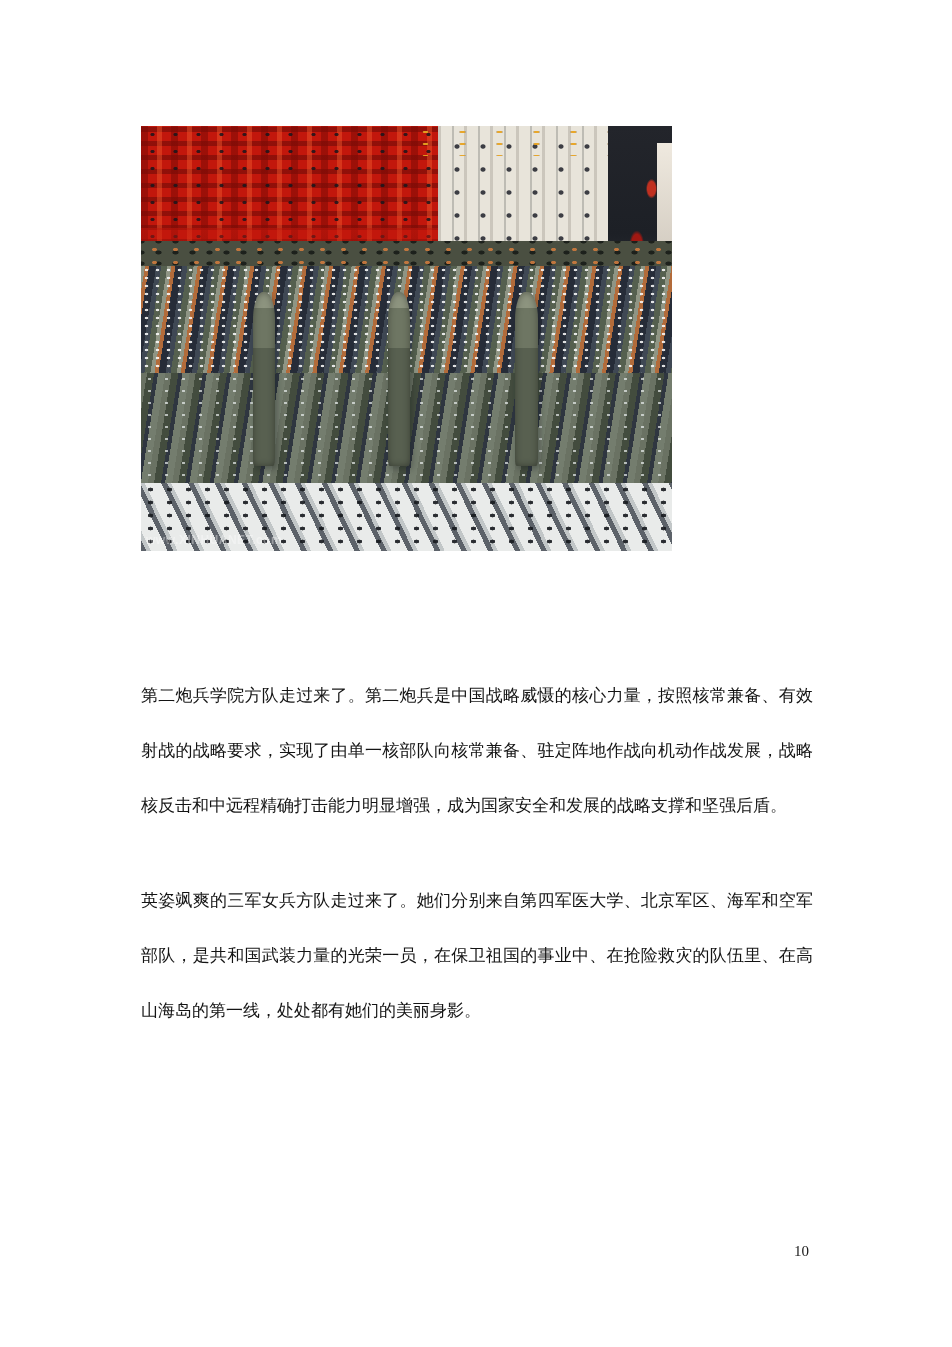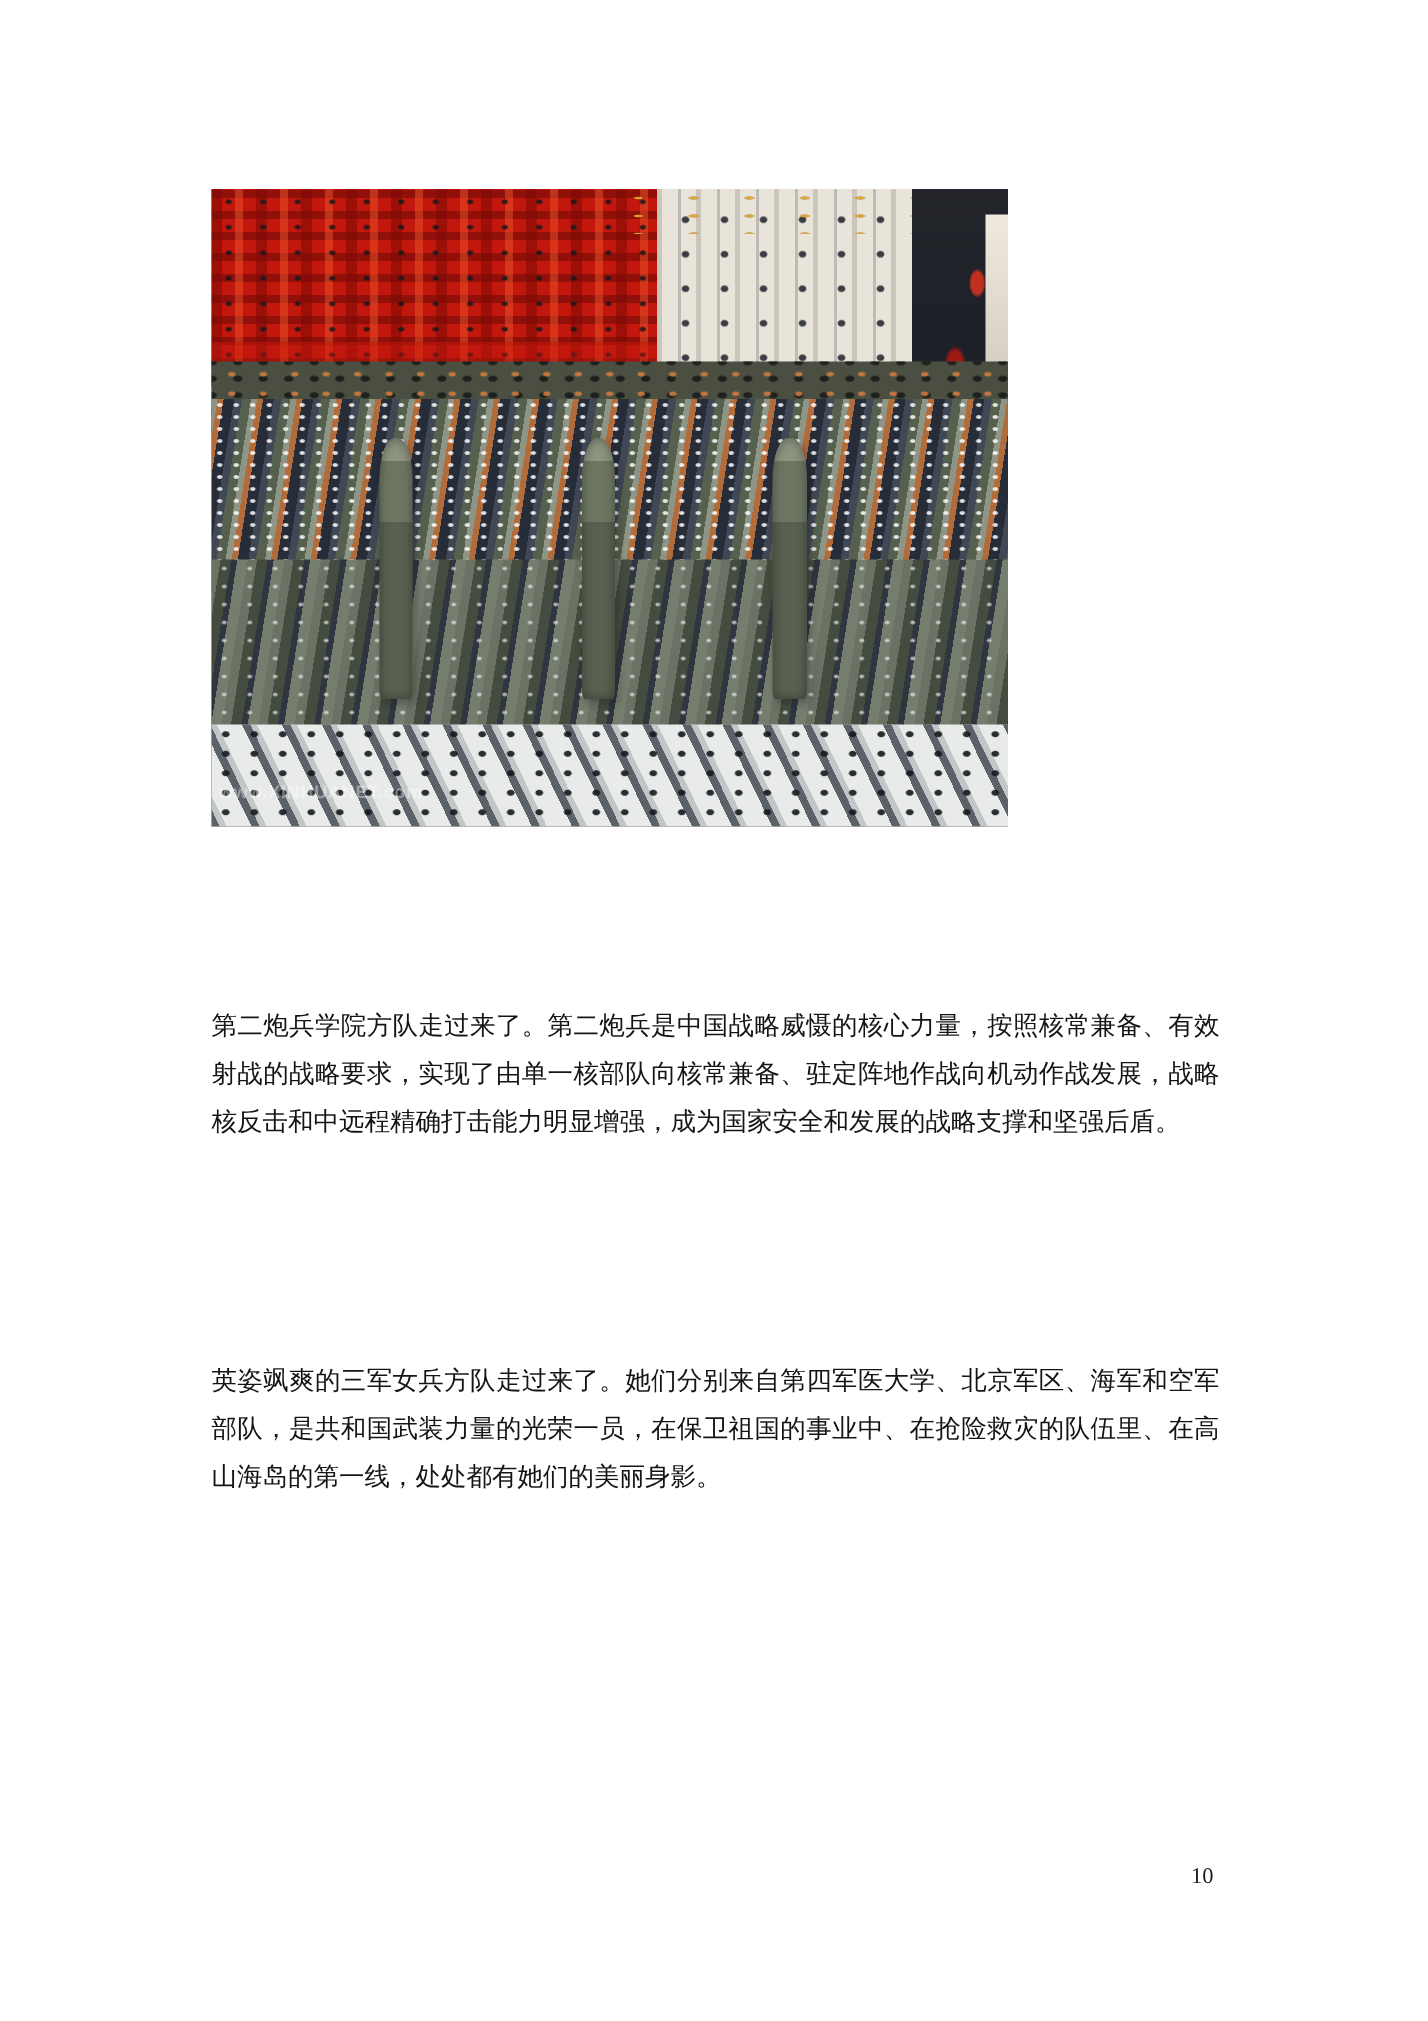--- a/index.html
+++ b/index.html
@@ -104,35 +104,35 @@
       repeating-linear-gradient(64deg, rgba(45,52,62,.75) 0 5px, rgba(120,130,135,.35) 5px 9px, rgba(0,0,0,0) 9px 24px);
     background-size:19px 13px, auto;
   }
   .ph-watermark{
     position:absolute;right:12px;bottom:16px;
     font-family:"Liberation Sans", sans-serif;
     font-style:italic;font-weight:800;font-size:27px;letter-spacing:1px;
     color:#f4f6f8;text-shadow:1px 2px 3px rgba(55,65,78,.85);
   }
   .ph-watermark-small{
-    position:absolute;left:5px;bottom:16px;
+    position:absolute;left:5px;bottom:4px;
     font-family:"Liberation Sans", sans-serif;
     font-weight:600;font-size:12px;letter-spacing:.5px;
     color:rgba(255,255,255,.38);
   }
 
   
   .para{
     position:absolute;left:141px;width:672px;
-    font-size:17px;line-height:32px;color:#141414;
+    font-size:17px;line-height:55px;color:#141414;
     text-align:justify;text-justify:inter-ideograph;
     letter-spacing:0;
   }
   .para-1{top:651px;}
-  .para-2{top:888px;}
+  .para-2{top:856px;}
   .page-number{
     position:absolute;left:794px;top:1243px;
     font-size:15px;color:#1a1a1a;
     font-family:"Liberation Serif", serif;
     text-align:center;
   }
 </style>
 </head>
 <body>
 

